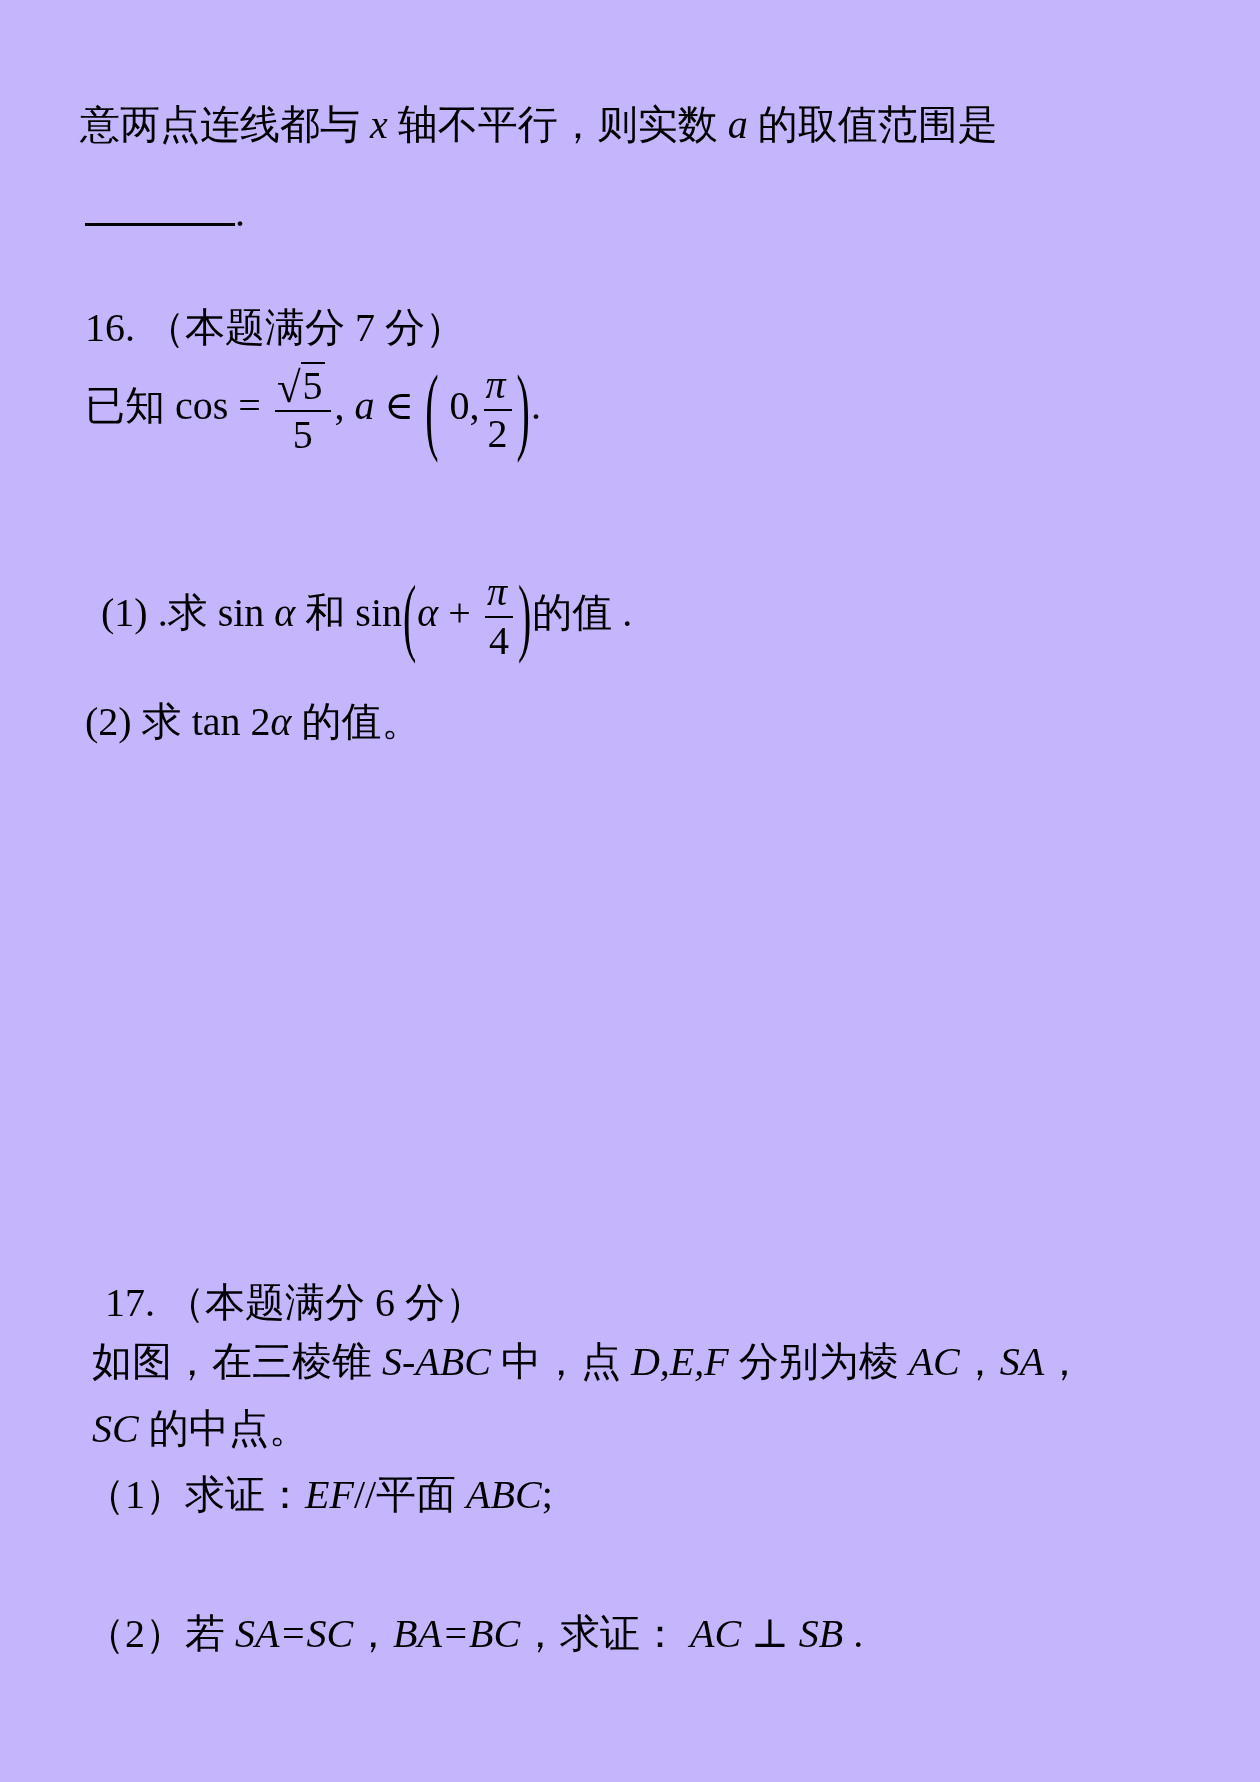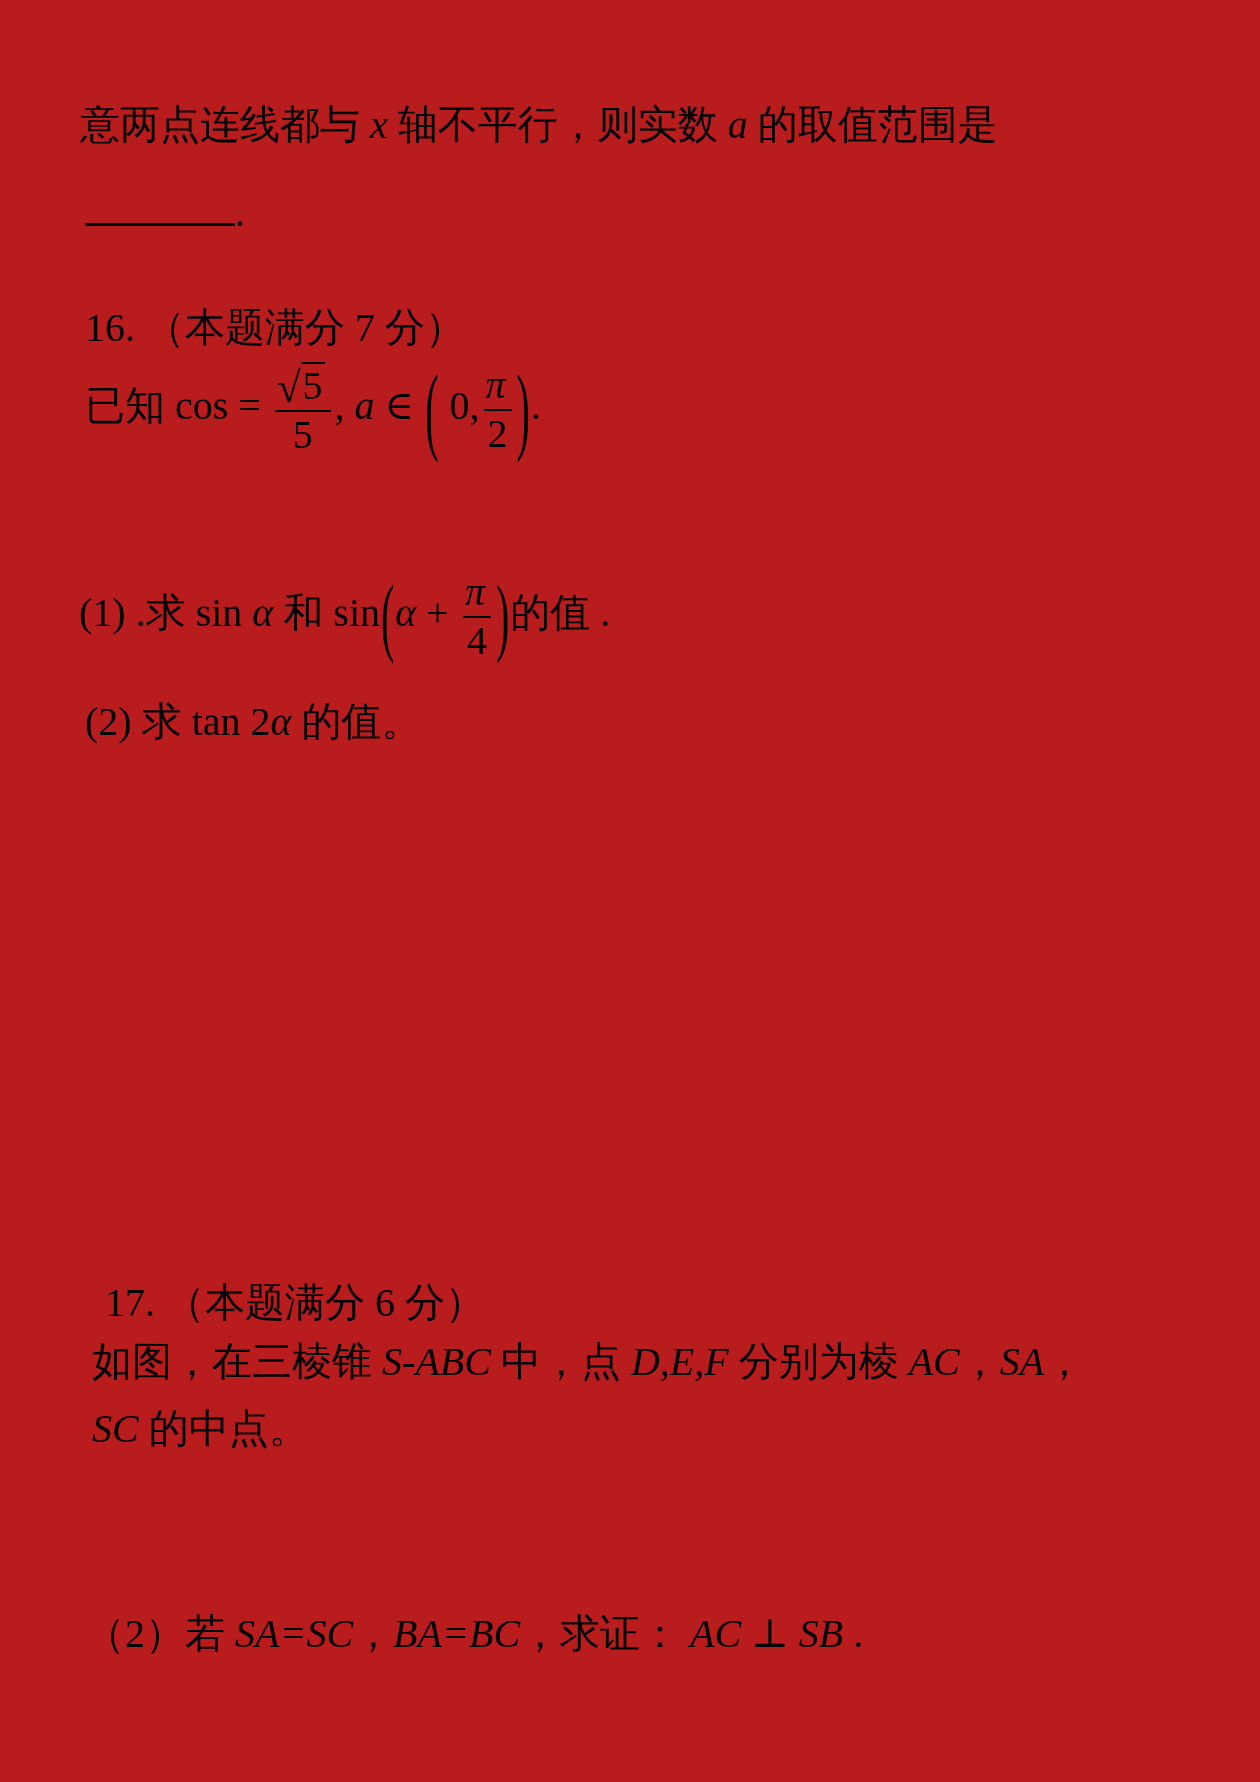--- a/index.html
+++ b/index.html
@@ -1,18 +1,18 @@
 <!DOCTYPE html>
 <html><head>
 <meta charset="utf-8">
 <style>
   html,body { margin:0; padding:0; background:#ffffff; }
   .page {
     position:relative; width:1260px; height:1782px; margin:0 auto;
-    background:#b91c1c; color:#000000; overflow:hidden;
+    background:#c4b5fd; color:#000000; overflow:hidden;
     font-family:"Liberation Serif","DejaVu Serif",serif;
     font-size:40px; line-height:1.25;
   }
   .line { position:absolute; white-space:pre; }
   .it { font-style:italic; }
   .blank {
     display:inline-block; width:150px; height:32px;
     border-bottom:3px solid #000; vertical-align:baseline;
   }
   .frac {
@@ -36,26 +36,27 @@
 
   <div class="line" style="top:100px;left:80px;"><span>意两点连线都与 </span><span class="it">x</span><span> 轴不平行，则实数 </span><span class="it">a</span><span> 的取值范围是</span></div>
 
   <div class="line" style="top:188px;left:85px;"><span class="blank"></span><span>.</span></div>
 
 
   <div class="line" style="top:303px;left:85px;"><span>16. （本题满分 7 分）</span></div>
 
   <div class="line" style="top:362px;left:85px;"><span>已知 </span><span>cos</span><span> = </span><span class="frac"><span class="num"><span class="sqrt-sym">√</span><span class="radicand">5</span></span><span class="den">5</span></span><span>, </span><span class="it">a</span><span> ∈ </span><span class="bigparen tall">(</span><span> 0,</span><span class="frac"><span class="num it">π</span><span class="den">2</span></span><span class="bigparen tall">)</span><span>.</span></div>
 
-  <div class="line" style="top:570px;left:79px;"><span>(1) .求 </span><span>sin </span><span class="it">α</span><span> 和 </span><span>sin</span><span class="bigparen">(</span><span class="it">α</span><span> + </span><span class="frac"><span class="num it">π</span><span class="den">4</span></span><span class="bigparen">)</span><span>的值 .</span></div>
+  <div class="line" style="top:570px;left:101px;"><span>(1) .求 </span><span>sin </span><span class="it">α</span><span> 和 </span><span>sin</span><span class="bigparen">(</span><span class="it">α</span><span> + </span><span class="frac"><span class="num it">π</span><span class="den">4</span></span><span class="bigparen">)</span><span>的值 .</span></div>
 
   <div class="line" style="top:697px;left:85px;text-align:right;"><span>(2) 求 </span><span>tan </span><span>2</span><span class="it">α</span><span> 的值。</span></div>
 
   <div class="line" style="top:1278px;left:85px;margin-left:20px;"><span>17. （本题满分 6 分）</span></div>
 
   <div class="line" style="top:1404px;left:92px;"><span class="it">SC</span><span> 的中点。</span></div>
 
   <div class="line" style="top:1337px;left:92px;"><span>如图，在三棱锥 </span><span class="it">S-ABC</span><span> 中，点 </span><span class="it">D,E,F</span><span> 分别为棱 </span><span class="it">AC</span><span>，</span><span class="it">SA</span><span>，</span></div>
 
+  <div class="line" style="top:1470px;left:85px;"><span>（1）求证：</span><span class="it">EF</span><span>//平面 </span><span class="it">ABC</span><span>;</span></div>
 
   <div class="line" style="top:1609px;left:85px;"><span>（2）若 </span><span class="it">SA=SC</span><span>，</span><span class="it">BA=BC</span><span>，求证： </span><span class="it">AC</span><span> ⊥ </span><span class="it">SB</span><span> .</span></div>
 
 </div>
 
 </body></html>

